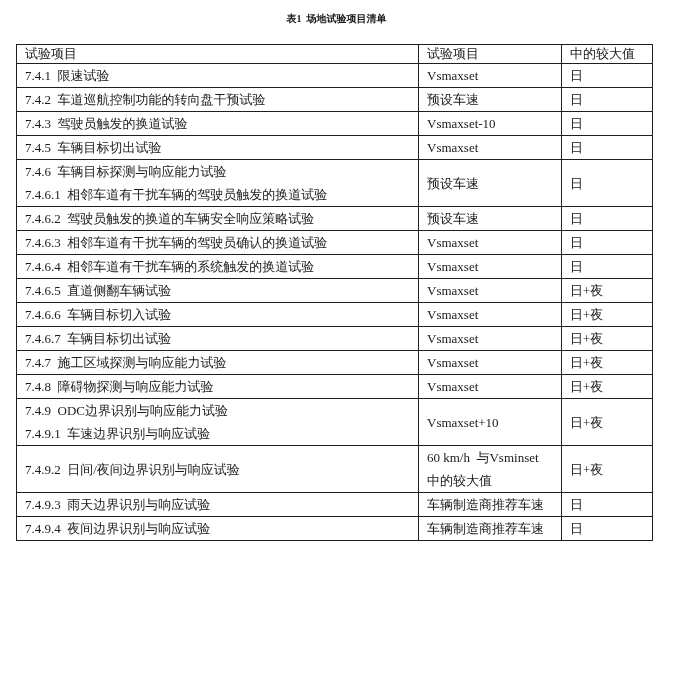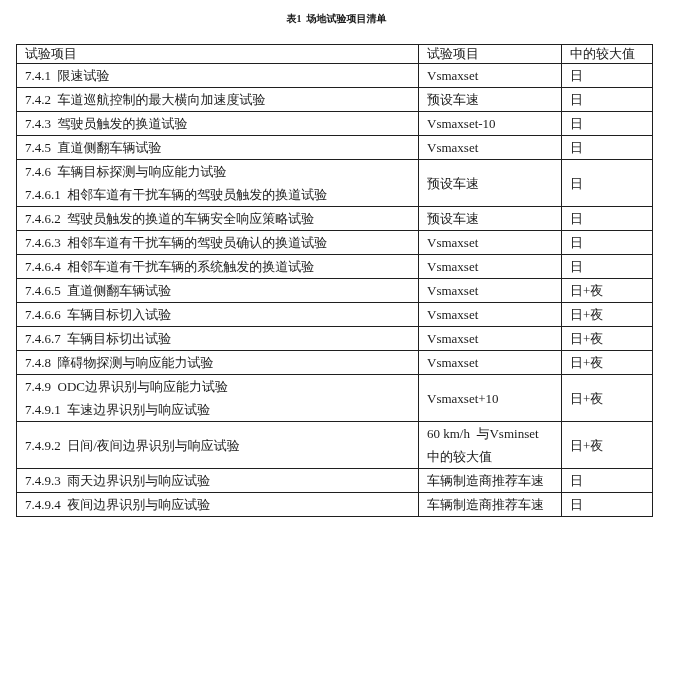--- a/index.html
+++ b/index.html
@@ -69,21 +69,21 @@
           </td>
           <td>
             <div class="cl">Vsmaxset</div>
           </td>
           <td>
             <div class="cl">日</div>
           </td>
         </tr>
         <tr>
           <td>
-            <div class="cl">7.4.2  车道巡航控制的最大横向加速度试验</div>
+            <div class="cl">7.4.2  车道巡航控制功能的转向盘干预试验</div>
           </td>
           <td>
             <div class="cl">预设车速</div>
           </td>
           <td>
             <div class="cl">日</div>
           </td>
         </tr>
         <tr>
           <td>
@@ -91,21 +91,21 @@
           </td>
           <td>
             <div class="cl">Vsmaxset-10</div>
           </td>
           <td>
             <div class="cl">日</div>
           </td>
         </tr>
         <tr>
           <td>
-            <div class="cl">7.4.5  直道侧翻车辆试验</div>
+            <div class="cl">7.4.5  车辆目标切出试验</div>
           </td>
           <td>
             <div class="cl">Vsmaxset</div>
           </td>
           <td>
             <div class="cl">日</div>
           </td>
         </tr>
         <tr>
           <td>
@@ -170,20 +170,31 @@
           <td>
             <div class="cl">Vsmaxset</div>
           </td>
           <td>
             <div class="cl">日+夜</div>
           </td>
         </tr>
         <tr>
           <td>
             <div class="cl">7.4.6.7  车辆目标切出试验</div>
+          </td>
+          <td>
+            <div class="cl">Vsmaxset</div>
+          </td>
+          <td>
+            <div class="cl">日+夜</div>
+          </td>
+        </tr>
+        <tr>
+          <td>
+            <div class="cl">7.4.7  施工区域探测与响应能力试验</div>
           </td>
           <td>
             <div class="cl">Vsmaxset</div>
           </td>
           <td>
             <div class="cl">日+夜</div>
           </td>
         </tr>
         <tr>
           <td>

